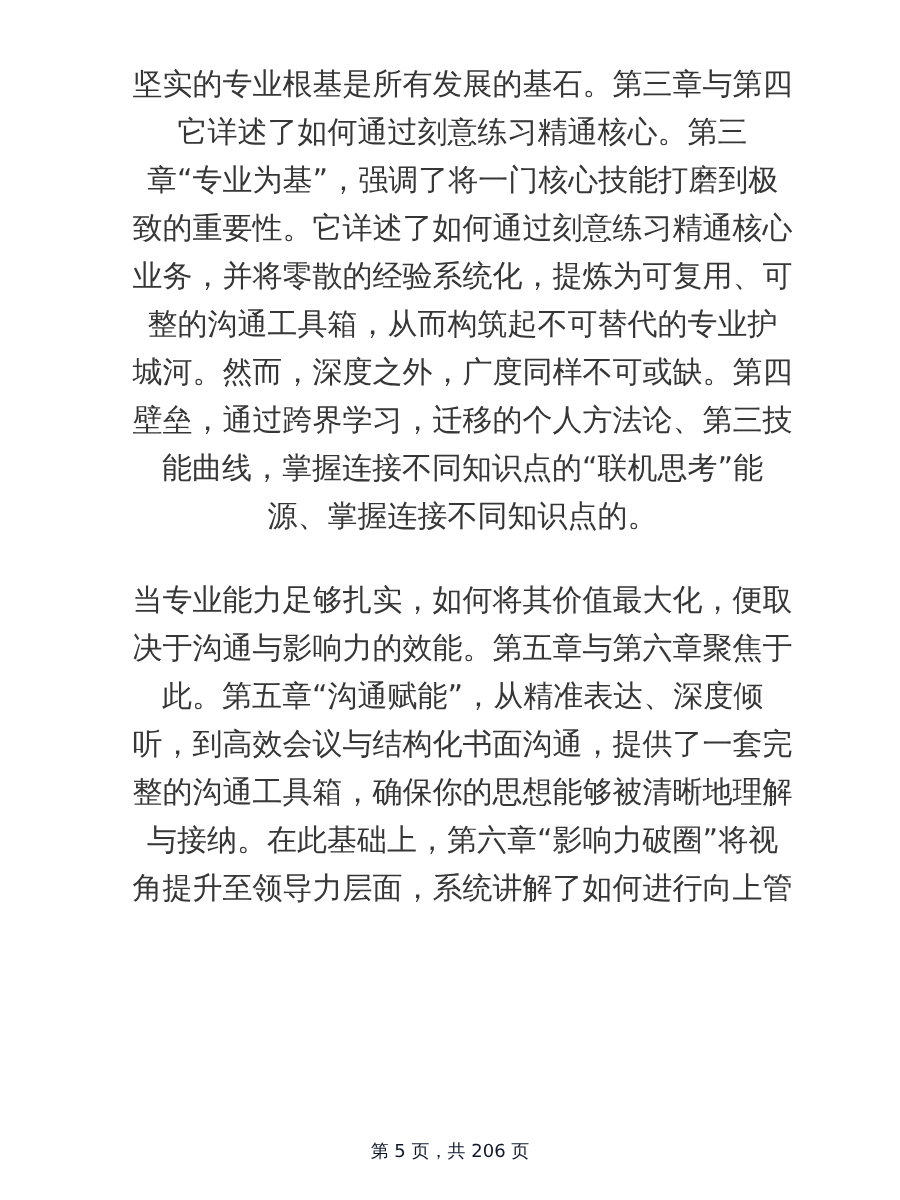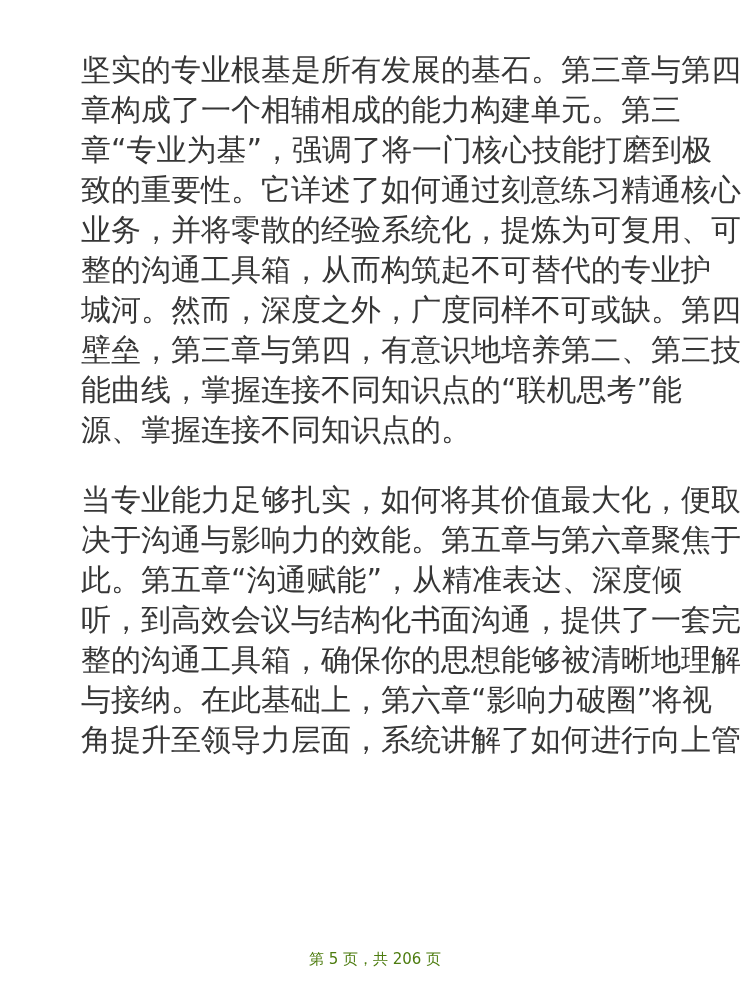--- a/index.html
+++ b/index.html
@@ -29,54 +29,54 @@
     right: 60px;
   }
   .para {
     margin: 0;
     padding: 0;
   }
   .para + .para {
     margin-top: 30px;
   }
   .line {
-    font-size: 30px;
+    font-size: 25px;
     line-height: 40px;
     color: #363636;
     white-space: nowrap;
     letter-spacing: 0px;
-    text-align: left;
+    text-align: center;
   }
   .doc-footer {
     position: absolute;
     left: 0;
     right: 0;
     bottom: 32px;
     text-align: center;
     font-size: 15px;
     line-height: 18px;
-    color: #4d7c0f;
+    color: #0f172a;
   }
 </style>
 </head>
 <body>
 
 <div class="doc-page">
 
   <div class="doc-content">
 
     <div class="para">
       <div class="line">坚实的专业根基是所有发展的基石。第三章与第四</div>
-      <div class="line">章构成了一个相辅相成的能力构建单元。第三</div>
+      <div class="line">它详述了如何通过刻意练习精通核心。第三</div>
       <div class="line">章“专业为基”，强调了将一门核心技能打磨到极</div>
       <div class="line">致的重要性。它详述了如何通过刻意练习精通核心</div>
       <div class="line">业务，并将零散的经验系统化，提炼为可复用、可</div>
       <div class="line">整的沟通工具箱，从而构筑起不可替代的专业护</div>
       <div class="line">城河。然而，深度之外，广度同样不可或缺。第四</div>
-      <div class="line">壁垒，第三章与第四，有意识地培养第二、第三技</div>
+      <div class="line">壁垒，通过跨界学习，迁移的个人方法论、第三技</div>
       <div class="line">能曲线，掌握连接不同知识点的“联机思考”能</div>
       <div class="line">源、掌握连接不同知识点的。</div>
     </div>
 
     <div class="para">
       <div class="line">当专业能力足够扎实，如何将其价值最大化，便取</div>
       <div class="line">决于沟通与影响力的效能。第五章与第六章聚焦于</div>
       <div class="line">此。第五章“沟通赋能”，从精准表达、深度倾</div>
       <div class="line">听，到高效会议与结构化书面沟通，提供了一套完</div>
       <div class="line">整的沟通工具箱，确保你的思想能够被清晰地理解</div>

